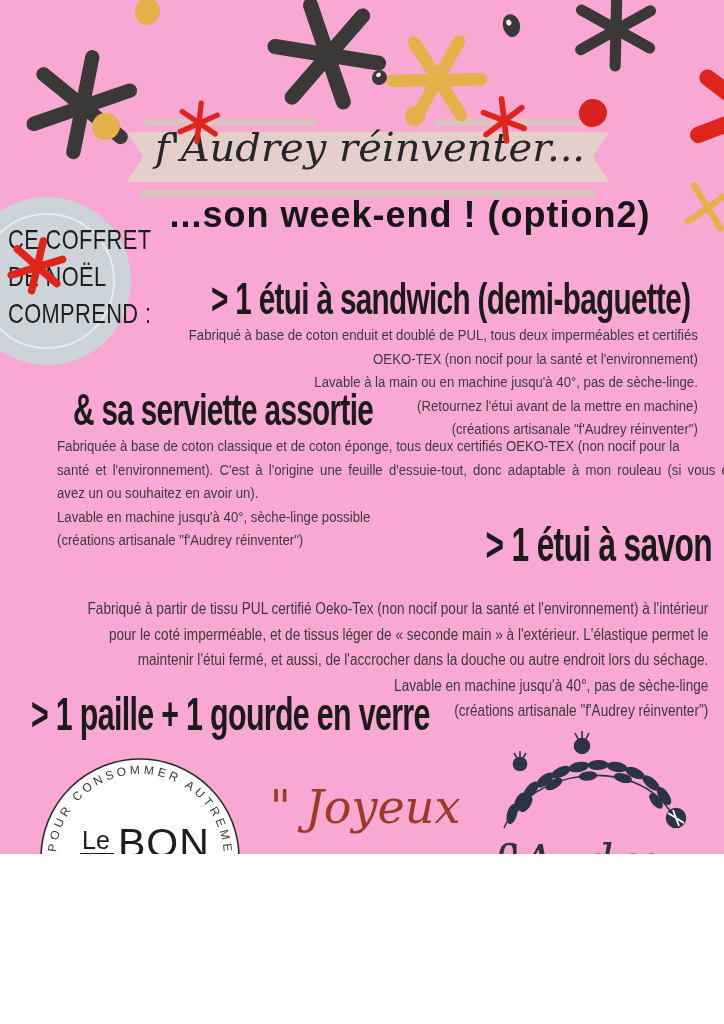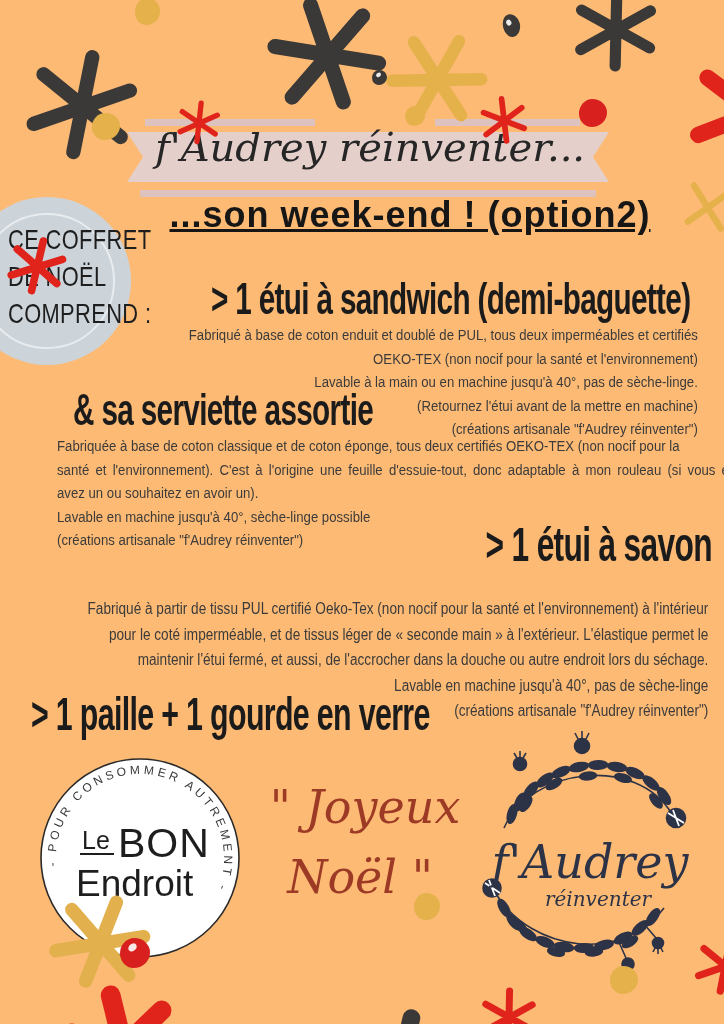--- a/index.html
+++ b/index.html
@@ -1,32 +1,32 @@
 <!DOCTYPE html>
 <html><head>
 <meta charset="utf-8">
 <style>
   html,body{margin:0;padding:0;}
   body{width:724px;height:1024px;font-family:"Liberation Sans",sans-serif;background:#fff;}
-  #canvas{position:relative;width:724px;height:1024px;overflow:hidden;background:#fdba74;}
+  #canvas{position:relative;width:724px;height:854px;overflow:hidden;background:#f9a8d4;}
 
   
   .deco{position:absolute;overflow:visible;pointer-events:none;}
   .dot{position:absolute;border-radius:48% 52% 55% 45% / 52% 48% 52% 48%;}
   .dot.speck::after{content:"";position:absolute;left:26%;top:20%;width:30%;height:24%;
     background:rgba(255,255,255,.9);border-radius:60% 40% 55% 45%;transform:rotate(-25deg);}
 
   
   .stripe{position:absolute;height:7px;background:#dcc3bf;}
   .band{position:absolute;left:127px;top:132px;width:482px;height:50px;background:#e4cfcb;
     clip-path:polygon(0 0,100% 0,calc(100% - 16px) 50%,100% 100%,0 100%,16px 50%);}
   .band-title{position:absolute;left:140px;top:124px;width:460px;text-align:center;
     font-family:"DejaVu Serif",serif;font-style:italic;font-size:40px;color:#262626;white-space:nowrap;}
   .subtitle{position:absolute;left:130px;top:194px;width:560px;text-align:center;
-    font-weight:700;font-size:36px;letter-spacing:1px;color:#161616;white-space:nowrap;text-decoration:underline;}
+    font-weight:700;font-size:36px;letter-spacing:1px;color:#161616;white-space:nowrap;}
 
   
   .badge{position:absolute;left:-37px;top:197px;width:168px;height:168px;border-radius:50%;background:#ccd4da;}
   .badge::after{content:"";position:absolute;inset:16px;border-radius:50%;border:2.5px solid rgba(255,255,255,.55);}
   .badge-text{position:absolute;left:8px;top:221px;font-size:28px;line-height:37px;color:#1e1e1e;
     letter-spacing:.5px;transform:scaleX(.78);transform-origin:left top;white-space:nowrap;}
 
   
   .heading{position:absolute;font-weight:700;color:#1b1b1b;white-space:nowrap;
     font-size:45px;line-height:1;letter-spacing:-1px;}

